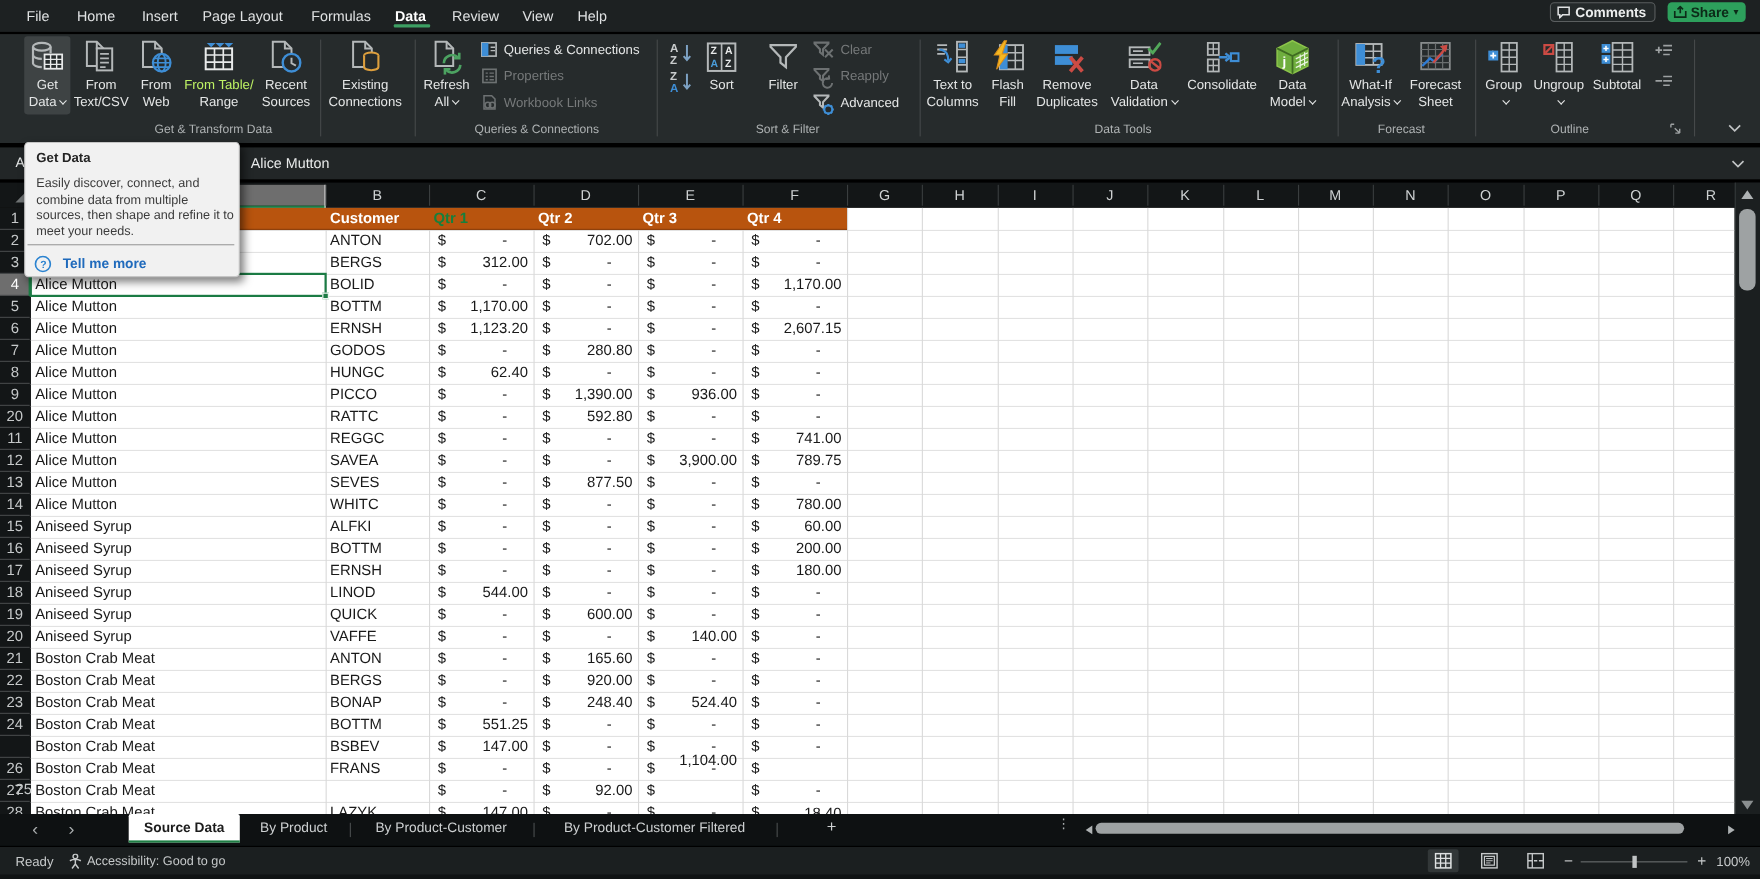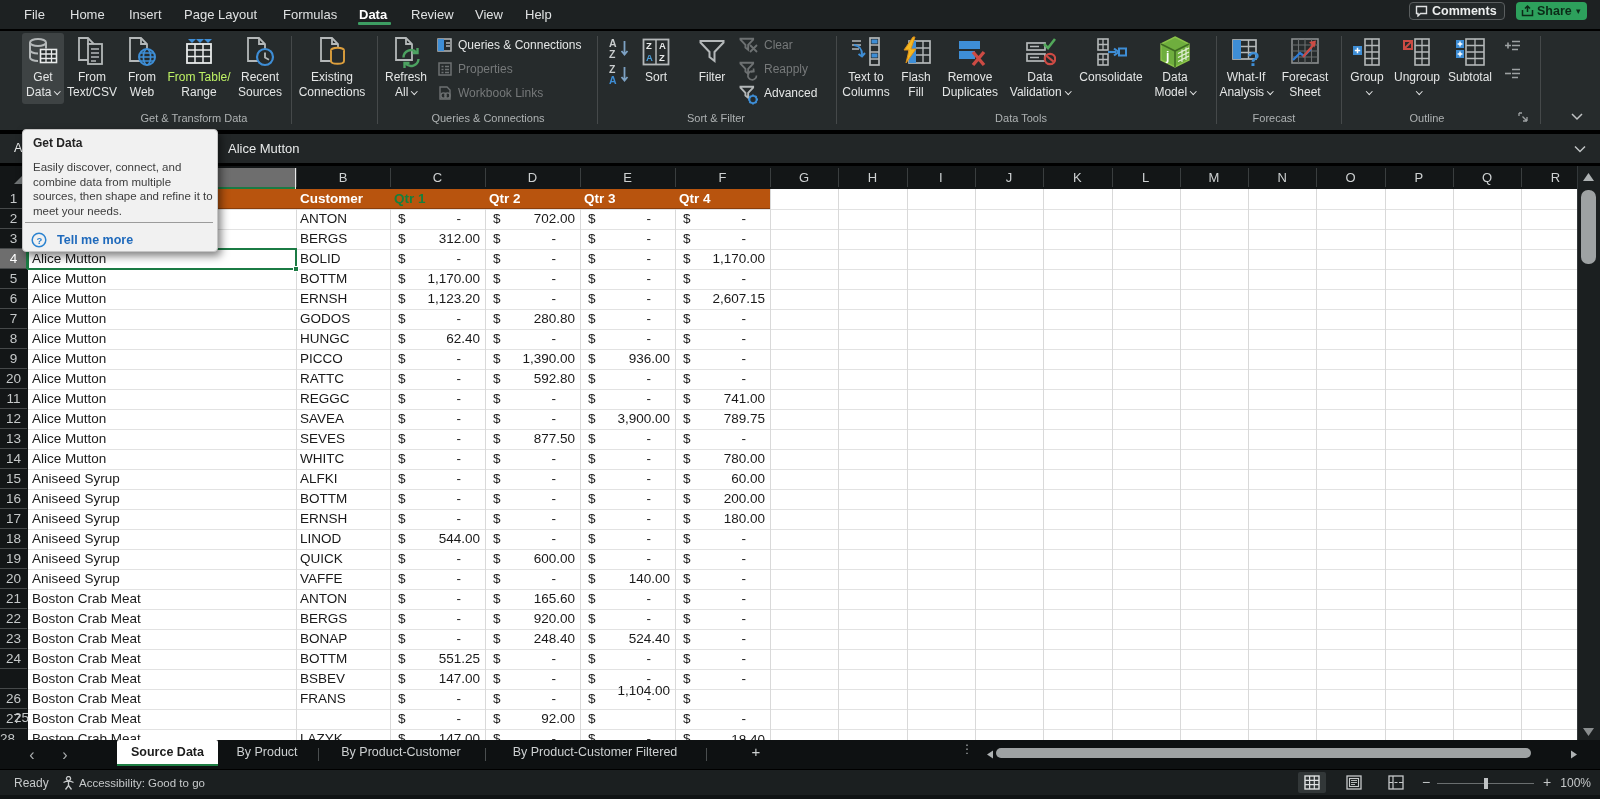--- a/index.html
+++ b/index.html
@@ -426,21 +426,21 @@
 <div class="abs" style="left:0;top:629px;width:27px;height:20px;color:#c6c9ca;font-size:13.5px;line-height:20px;text-align:center">23</div>
 <div class="abs" style="left:0;top:649px;width:27px;height:20px;background:transparent;border-bottom:1px solid #46494a"></div>
 <div class="abs" style="left:0;top:649px;width:27px;height:20px;color:#c6c9ca;font-size:13.5px;line-height:20px;text-align:center">24</div>
 <div class="abs" style="left:0;top:669px;width:27px;height:20px;background:transparent;border-bottom:1px solid #46494a"></div>
 <div class="abs" style="left:0;top:708px;width:43px;height:20px;color:#c6c9ca;font-size:13.5px;line-height:20px;text-align:center">25</div>
 <div class="abs" style="left:0;top:689px;width:27px;height:20px;background:transparent;border-bottom:1px solid #46494a"></div>
 <div class="abs" style="left:0;top:689px;width:27px;height:20px;color:#c6c9ca;font-size:13.5px;line-height:20px;text-align:center">26</div>
 <div class="abs" style="left:0;top:709px;width:27px;height:20px;background:transparent;border-bottom:1px solid #46494a"></div>
 <div class="abs" style="left:0;top:709px;width:27px;height:20px;color:#c6c9ca;font-size:13.5px;line-height:20px;text-align:center">27</div>
 <div class="abs" style="left:0;top:729px;width:27px;height:20px;background:transparent;border-bottom:1px solid #46494a"></div>
-<div class="abs" style="left:0;top:729px;width:27px;height:20px;color:#c6c9ca;font-size:13.5px;line-height:20px;text-align:left">28</div>
+<div class="abs" style="left:0;top:729px;width:27px;height:20px;color:#c6c9ca;font-size:13.5px;line-height:20px;text-align:center">28</div>
 <div class="abs" style="left:25.5px;top:249px;width:2.5px;height:20px;background:#1b7b44"></div>
 <div class="abs ct" style="left:32px;top:209px">Alice Mutton</div>
 <div class="abs ct" style="left:300px;top:209px">ANTON</div>
 <div class="abs ct" style="left:398px;top:209px">$</div>
 <div class="abs num" style="left:421px;top:209px;width:40px">-</div>
 <div class="abs ct" style="left:493px;top:209px">$</div>
 <div class="abs num" style="left:483px;top:209px;width:92px">702.00</div>
 <div class="abs ct" style="left:588px;top:209px">$</div>
 <div class="abs num" style="left:611px;top:209px;width:40px">-</div>
 <div class="abs ct" style="left:683px;top:209px">$</div>

